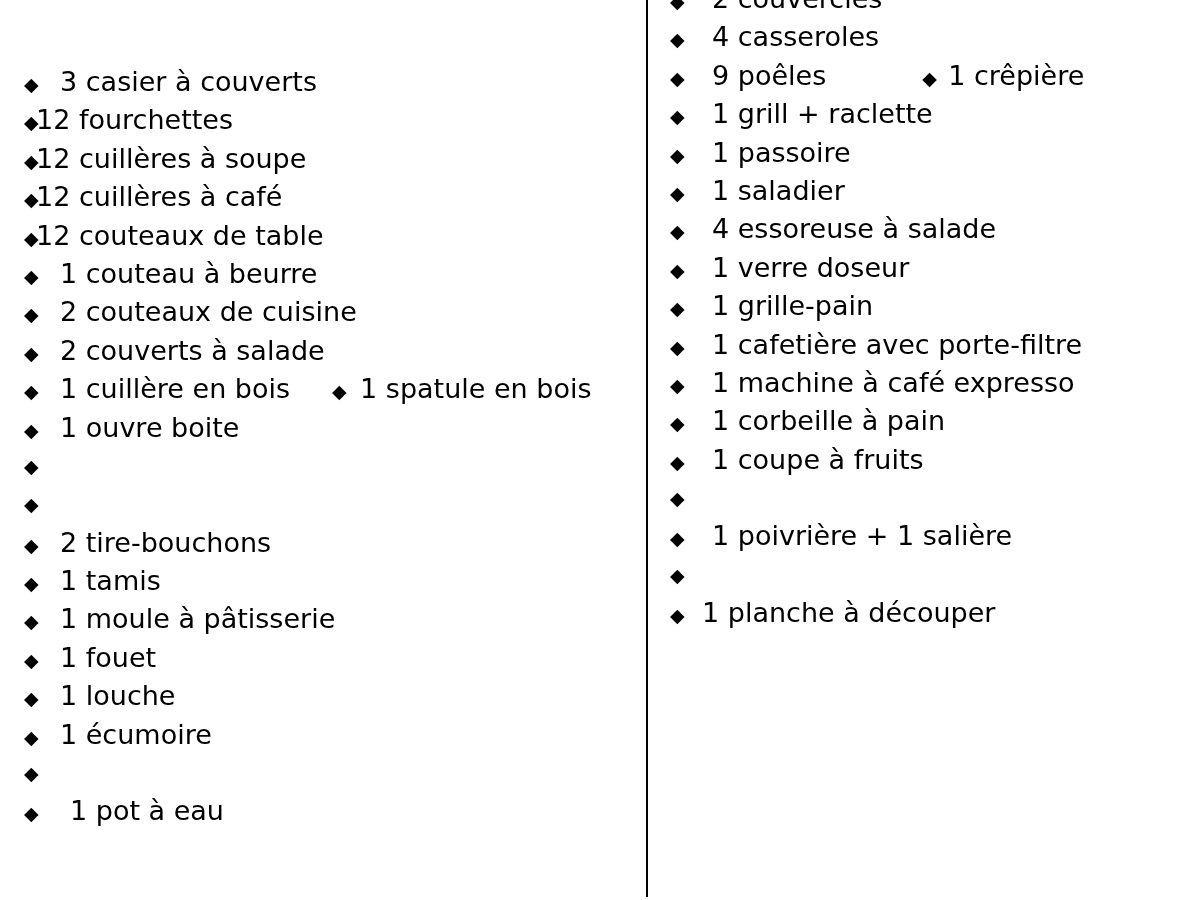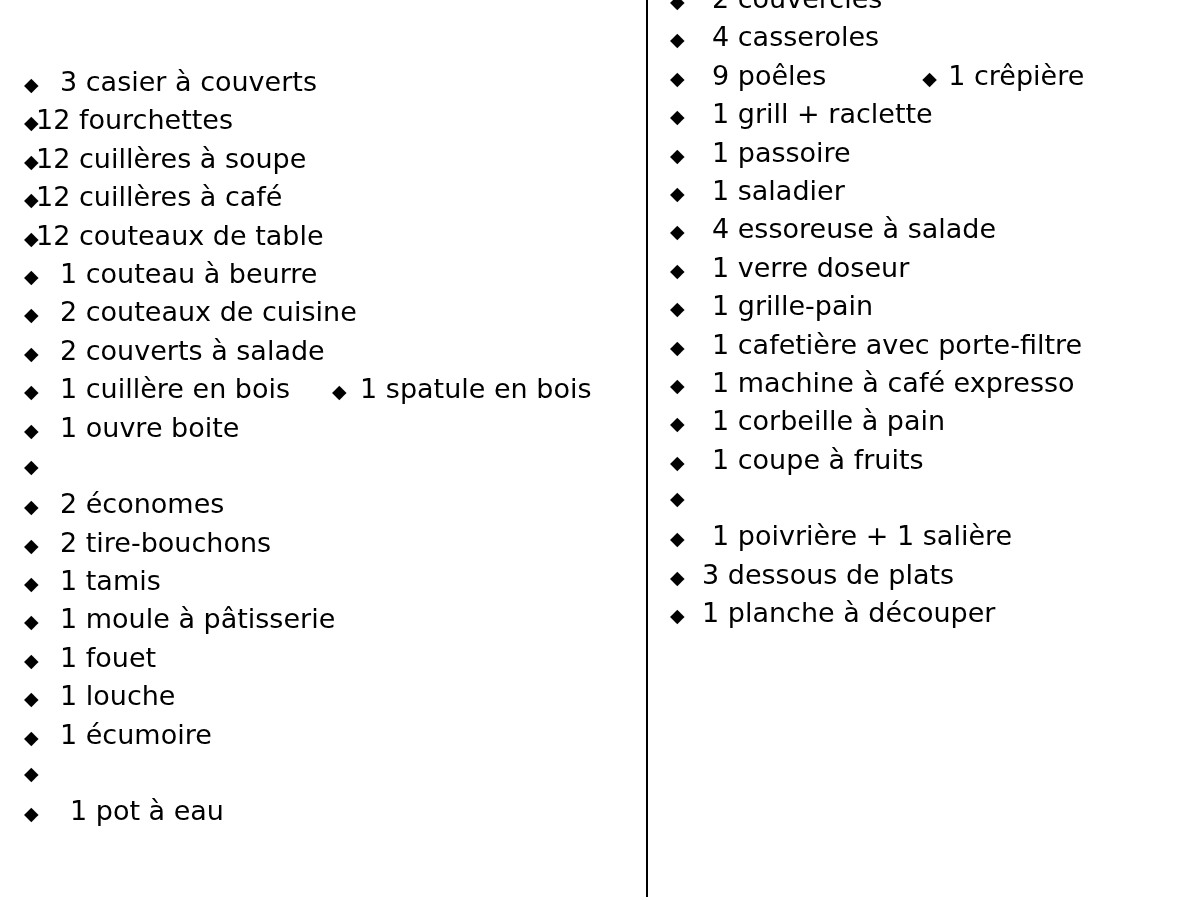--- a/index.html
+++ b/index.html
@@ -143,21 +143,20 @@
         </li>
         <li class="list-item">
           <span class="bullet">◆</span>
           <span class="item-text">1 ouvre boite</span>
         </li>
         <li class="list-item">
           <span class="bullet">◆</span>
         </li>
         <li class="list-item">
           <span class="bullet">◆</span>
-          <span class="item-text">2 économes</span>
         </li>
         <li class="list-item">
           <span class="bullet">◆</span>
           <span class="item-text">2 tire-bouchons</span>
         </li>
         <li class="list-item">
           <span class="bullet">◆</span>
           <span class="item-text">1 tamis</span>
         </li>
         <li class="list-item">
@@ -246,21 +245,20 @@
         </li>
         <li class="list-item">
           <span class="bullet">◆</span>
         </li>
         <li class="list-item">
           <span class="bullet">◆</span>
           <span class="item-text">1 poivrière + 1 salière</span>
         </li>
         <li class="list-item less-indent">
           <span class="bullet">◆</span>
-          <span class="item-text">3 dessous de plats</span>
         </li>
         <li class="list-item less-indent">
           <span class="bullet">◆</span>
           <span class="item-text">1 planche à découper</span>
         </li>
       </ul>
   </div>
 
 </div>
 

